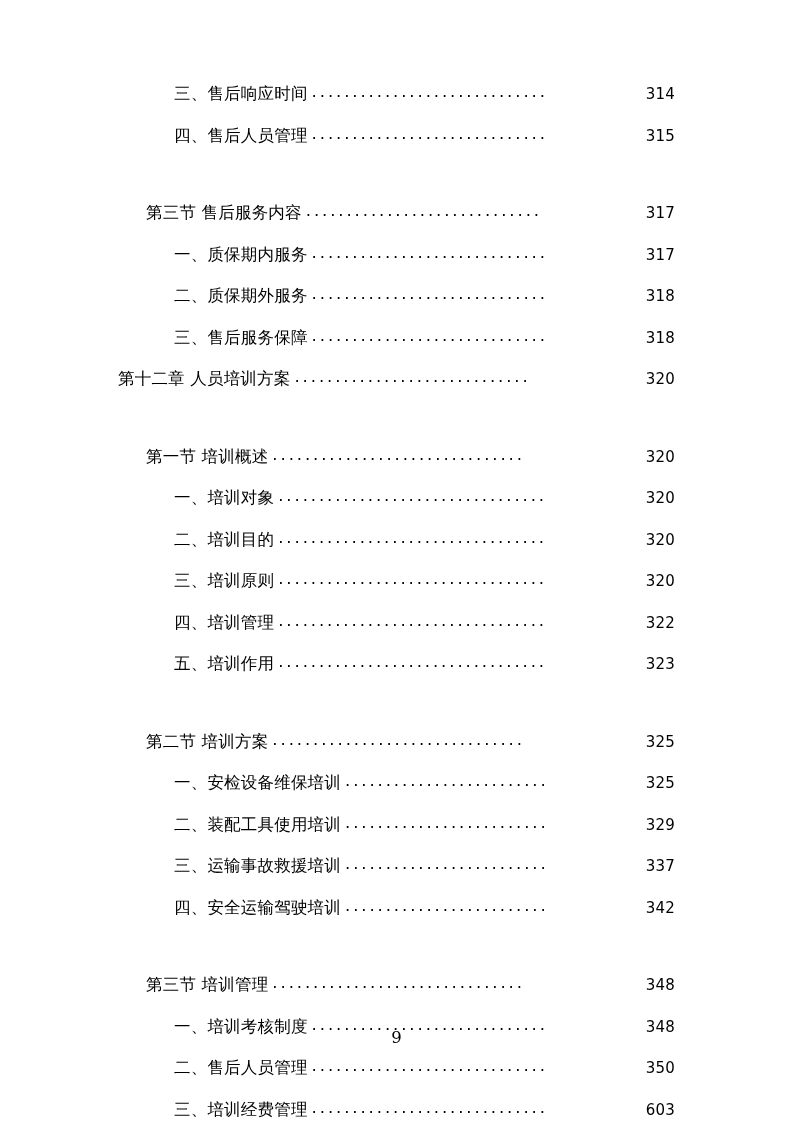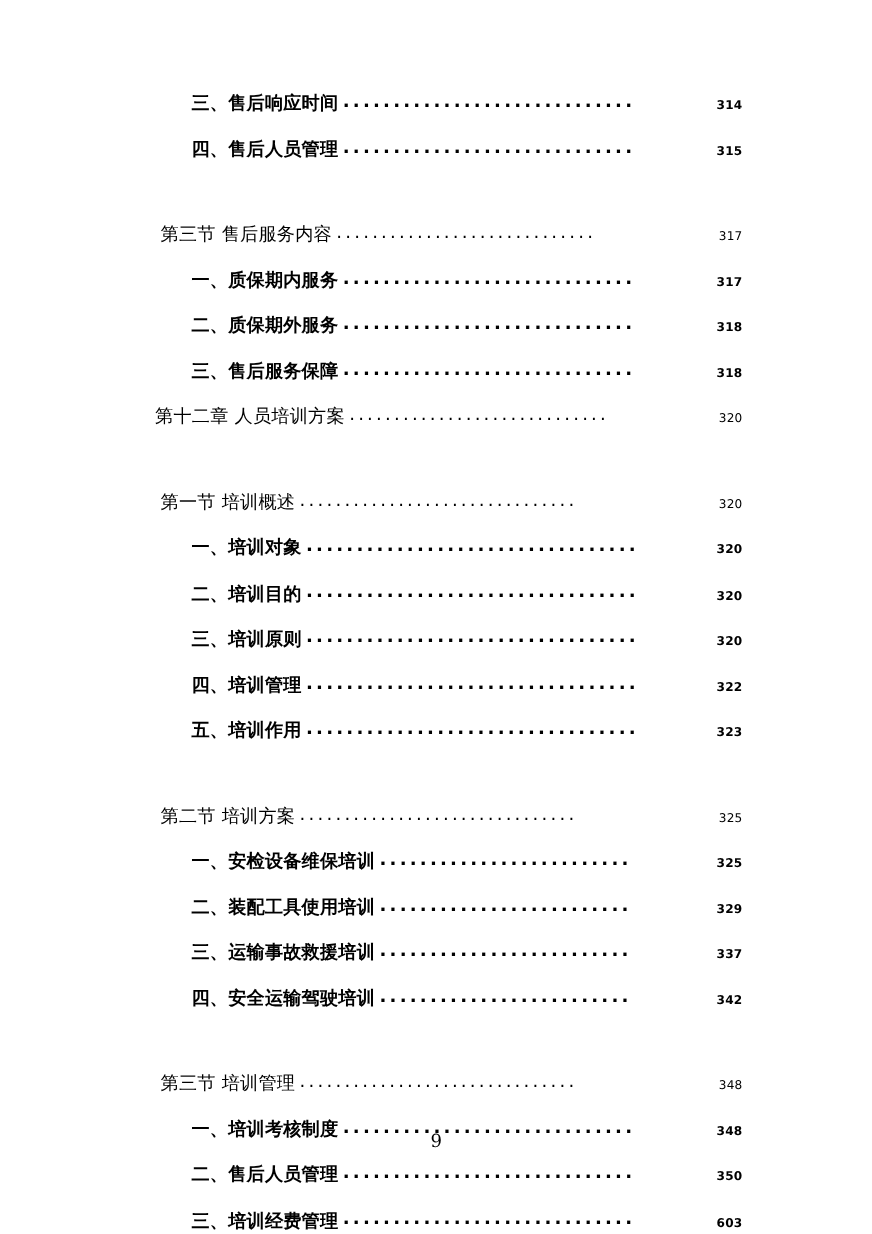--- a/index.html
+++ b/index.html
@@ -43,26 +43,26 @@
     margin: 0 4px;
     position: relative;
     top: -2px;
     font-size: 16.5px;
     letter-spacing: 2.9px;
     color: #000;
   }
   .toc-entry .page-num {
     flex: 0 0 auto;
     text-align: right;
-    font-size: 11px;
+    font-size: 15px;
   }
   
-  .lvl-chapter { padding-left: 0px; margin-left: 23px; }
+  .lvl-chapter { padding-left: 0px; }
   .lvl-section { padding-left: 28px; margin-top: 36px; }
-  .lvl-item    { padding-left: 56px; font-weight: bold; }
+  .lvl-item    { padding-left: 56px; }
 
   
   .folio {
     position: absolute;
     left: 0;
     right: 0;
     top: 1028px;
     text-align: center;
     font-size: 16.5px;
     font-family: "DejaVu Serif", "Liberation Serif", serif;

